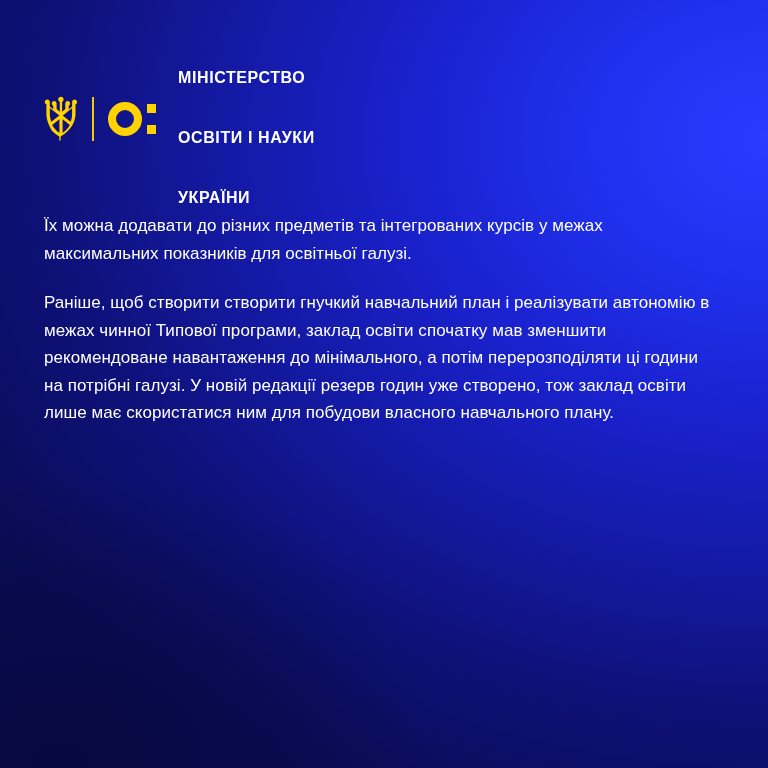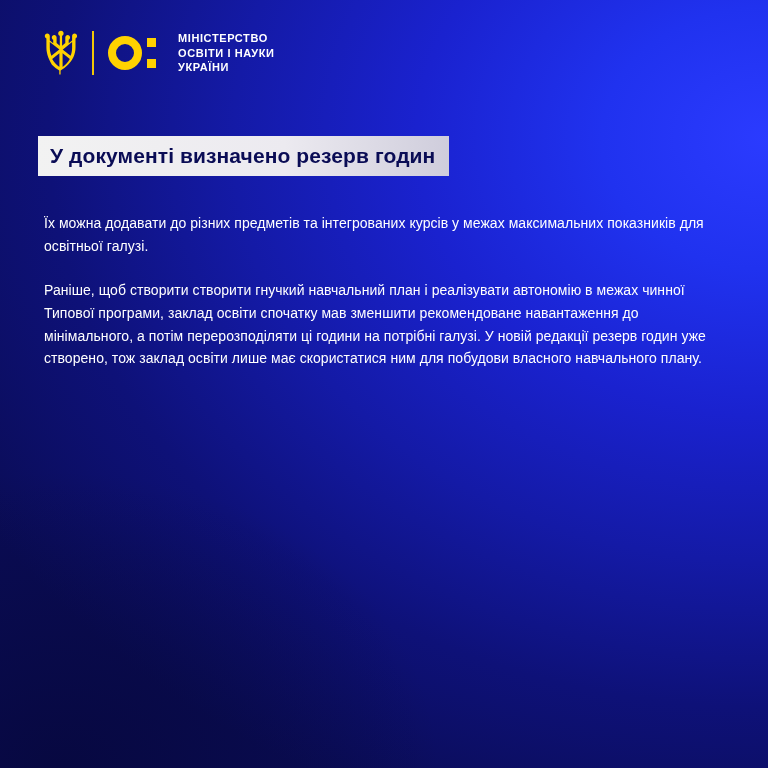--- a/index.html
+++ b/index.html
@@ -87,26 +87,27 @@
   .ministry-name {
     display: flex;
     flex-direction: column;
     justify-content: center;
     gap: 2px;
     margin-left: 8px;
   }
 
   .ministry-name span {
     color: #ffffff;
-    font-size: 11px;
+    font-size: 16px;
     font-weight: bold;
     letter-spacing: 0.6px;
     line-height: 1.18;
     text-transform: uppercase;
     white-space: nowrap;
+    margin-top: 39px;
   }
 
   
   .title-wrap {
     position: absolute;
     top: 136px;
     left: 38px;
     z-index: 3;
   }
 
@@ -126,21 +127,21 @@
   .body-text {
     position: absolute;
     top: 212px;
     left: 44px;
     width: 670px;
     z-index: 3;
     color: #ffffff;
   }
 
   .body-text p {
-    font-size: 14px;
+    font-size: 17px;
     line-height: 1.62;
     font-weight: 400;
     letter-spacing: 0.05px;
   }
 
   .body-text p + p {
     margin-top: 22px;
   }
 </style>
 </head>
@@ -166,22 +167,19 @@
       </span>
     </span>
 
     <span class="ministry-name">
       <span>МІНІСТЕРСТВО</span>
       <span>ОСВІТИ І НАУКИ</span>
       <span>УКРАЇНИ</span>
     </span>
   </div>
 
-  <div class="title-wrap">
-    <span class="title-highlight">У документі визначено резерв годин</span>
-  </div>
 
   <div class="body-text">
     <p>Їх можна додавати до різних предметів та інтегрованих курсів у межах максимальних показників для освітньої галузі.</p>
     <p>Раніше, щоб створити створити гнучкий навчальний план і реалізувати автономію в межах чинної Типової програми, заклад освіти спочатку мав зменшити рекомендоване навантаження до мінімального, а потім перерозподіляти ці години на потрібні галузі. У новій редакції резерв годин уже створено, тож заклад освіти лише має скористатися ним для побудови власного навчального плану.</p>
   </div>
 
 </div>
 
 </body></html>

